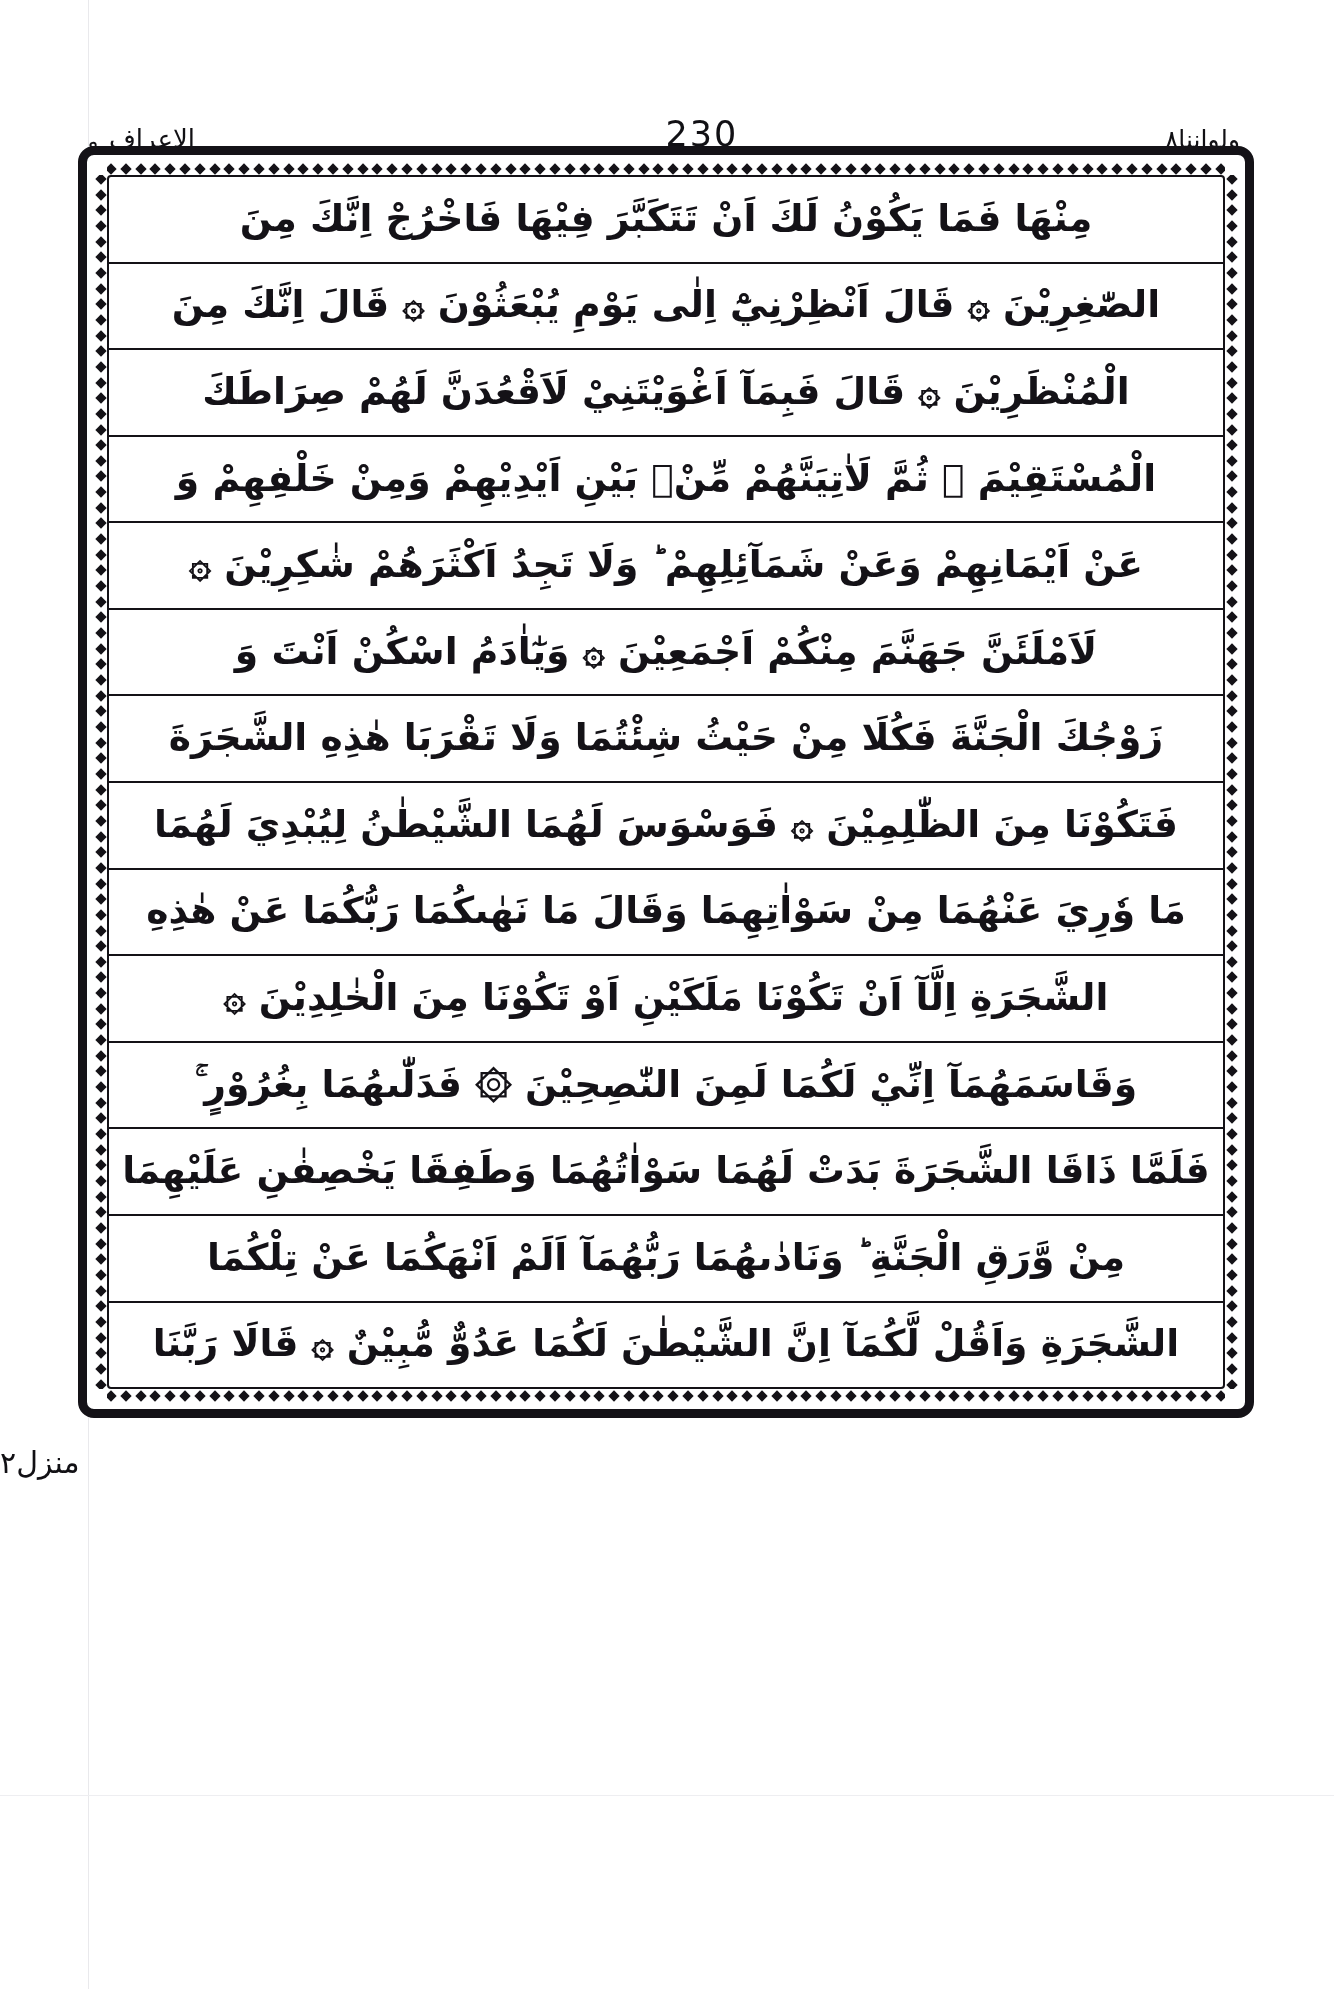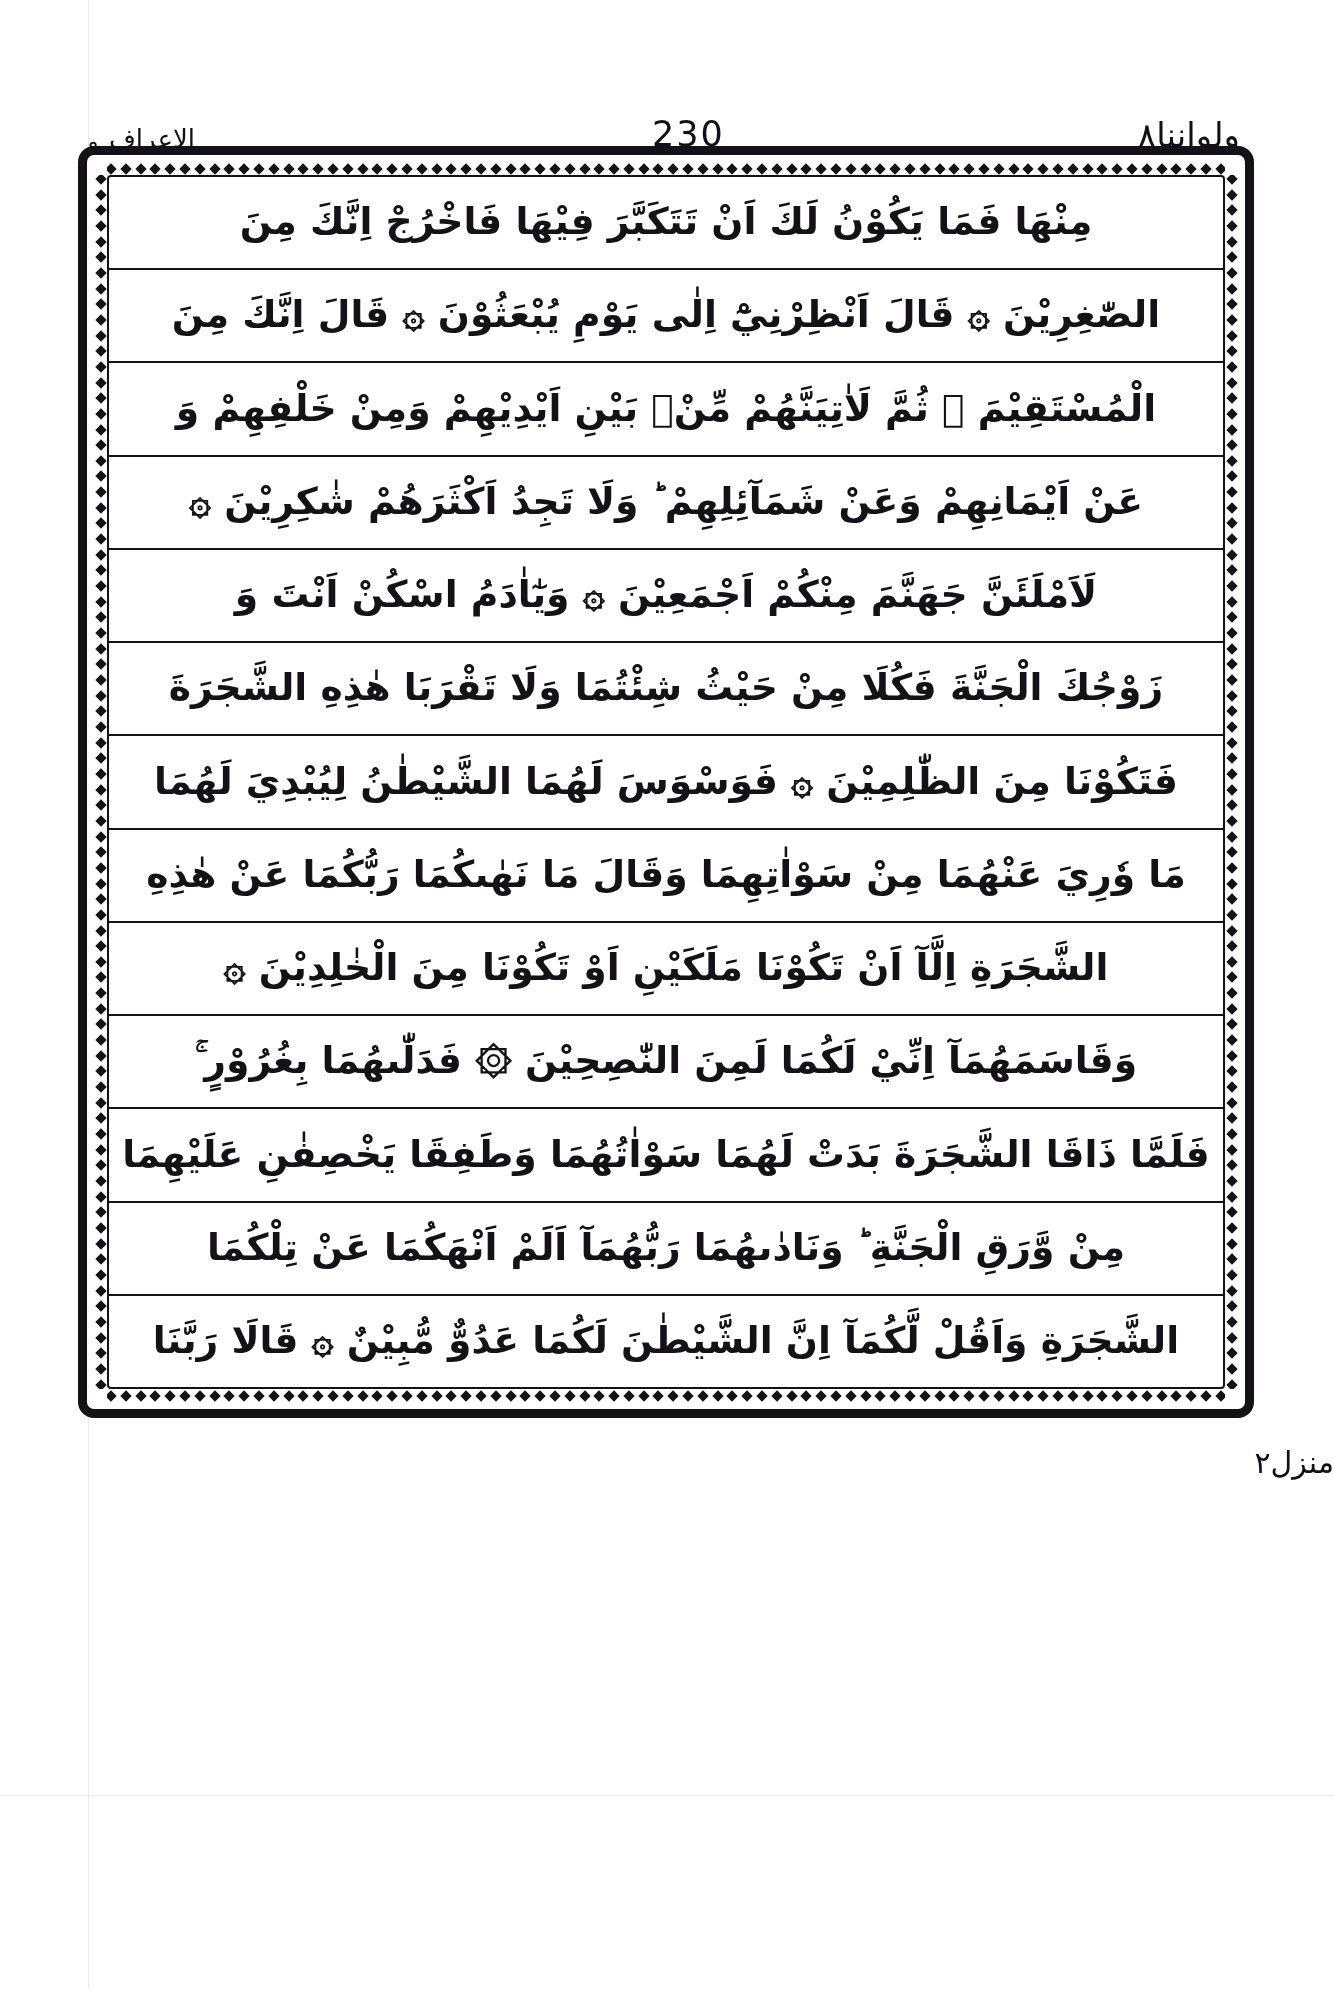--- a/index.html
+++ b/index.html
@@ -56,21 +56,21 @@
     justify-content: space-between;
     direction: rtl;
   }
   .hdr-cell {
     font-family: "DejaVu Sans", "Liberation Sans", sans-serif;
     color: #111014;
     white-space: nowrap;
     line-height: 1;
   }
   .hdr-juz {
-    font-size: 34px;
+    font-size: 25px;
     letter-spacing: -1px;
   }
   .hdr-pageno {
     font-size: 35px;
     letter-spacing: 2px;
     position: relative;
     right: -22px;
   }
   .hdr-surah {
     font-size: 26px;
@@ -179,21 +179,21 @@
     transform-origin: center;
     font-weight: 600;
   }
 
   
   #page-footer {
     position: absolute;
     left: 0;
     top: 1445px;
     width: 1334px;
-    text-align: right;
+    text-align: left;
     direction: rtl;
   }
   .footer-manzil {
     font-family: "DejaVu Sans", "Liberation Sans", sans-serif;
     font-size: 30px;
     color: #111014;
     letter-spacing: -1px;
     display: inline-block;
   }
 </style>
@@ -539,20 +539,23 @@
     <div id="inner-rule">
       <div id="lines-stack">
 
       <div class="ayah-line">
             <div class="ayah-text" style="font-size: 37px;">مِنْهَا فَمَا يَكُوْنُ لَكَ اَنْ تَتَكَبَّرَ فِيْهَا فَاخْرُجْ اِنَّكَ مِنَ</div>
           </div>
           <div class="ayah-line">
             <div class="ayah-text" style="font-size: 37px;">الصّٰغِرِيْنَ ۞ قَالَ اَنْظِرْنِيْٓ اِلٰى يَوْمِ يُبْعَثُوْنَ ۞ قَالَ اِنَّكَ مِنَ</div>
           </div>
           <div class="ayah-line">
+            <div class="ayah-text" style="font-size: 37px;">الْمُنْظَرِيْنَ ۞ قَالَ فَبِمَآ اَغْوَيْتَنِيْ لَاَقْعُدَنَّ لَهُمْ صِرَاطَكَ</div>
+          </div>
+          <div class="ayah-line">
             <div class="ayah-text" style="font-size: 37px;">الْمُسْتَقِيْمَ ۞ ثُمَّ لَاٰتِيَنَّهُمْ مِّنْۢ بَيْنِ اَيْدِيْهِمْ وَمِنْ خَلْفِهِمْ وَ</div>
           </div>
           <div class="ayah-line">
             <div class="ayah-text" style="font-size: 37px;">عَنْ اَيْمَانِهِمْ وَعَنْ شَمَآئِلِهِمْ ؕ وَلَا تَجِدُ اَكْثَرَهُمْ شٰكِرِيْنَ ۞</div>
           </div>
           <div class="ayah-line">
             <div class="ayah-text" style="font-size: 37px;">لَاَمْلَئَنَّ جَهَنَّمَ مِنْكُمْ اَجْمَعِيْنَ ۞ وَيٰٓاٰدَمُ اسْكُنْ اَنْتَ وَ</div>
           </div>
           <div class="ayah-line">
             <div class="ayah-text" style="font-size: 37px;">زَوْجُكَ الْجَنَّةَ فَكُلَا مِنْ حَيْثُ شِئْتُمَا وَلَا تَقْرَبَا هٰذِهِ الشَّجَرَةَ</div>

